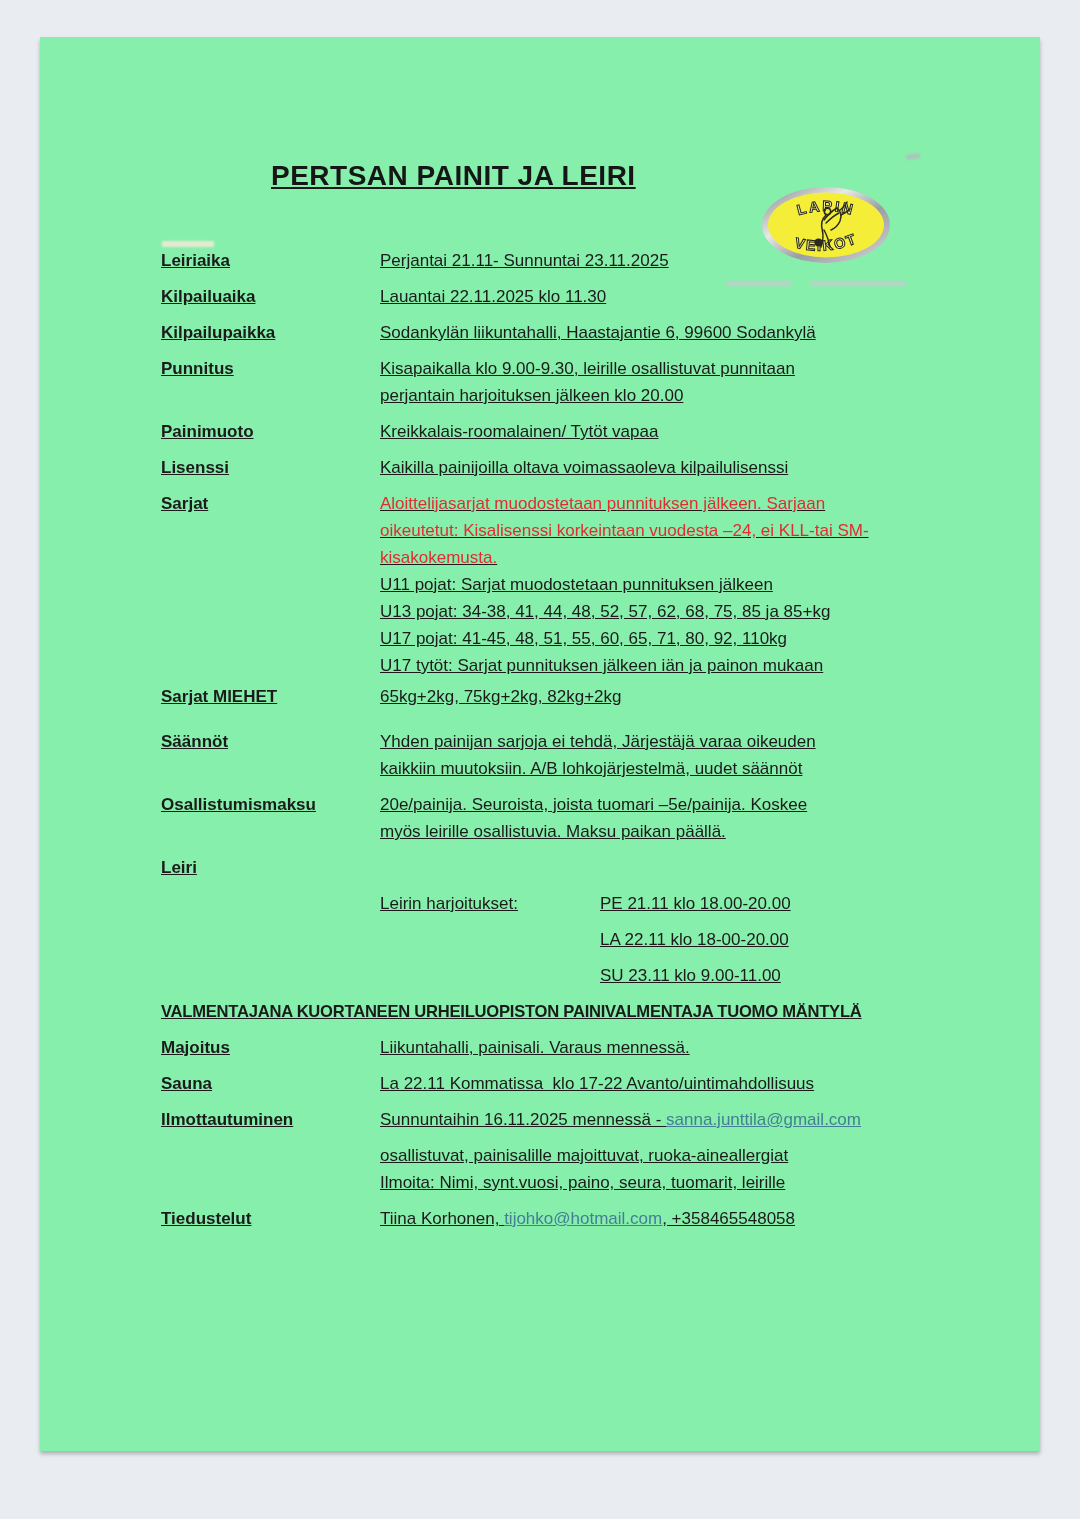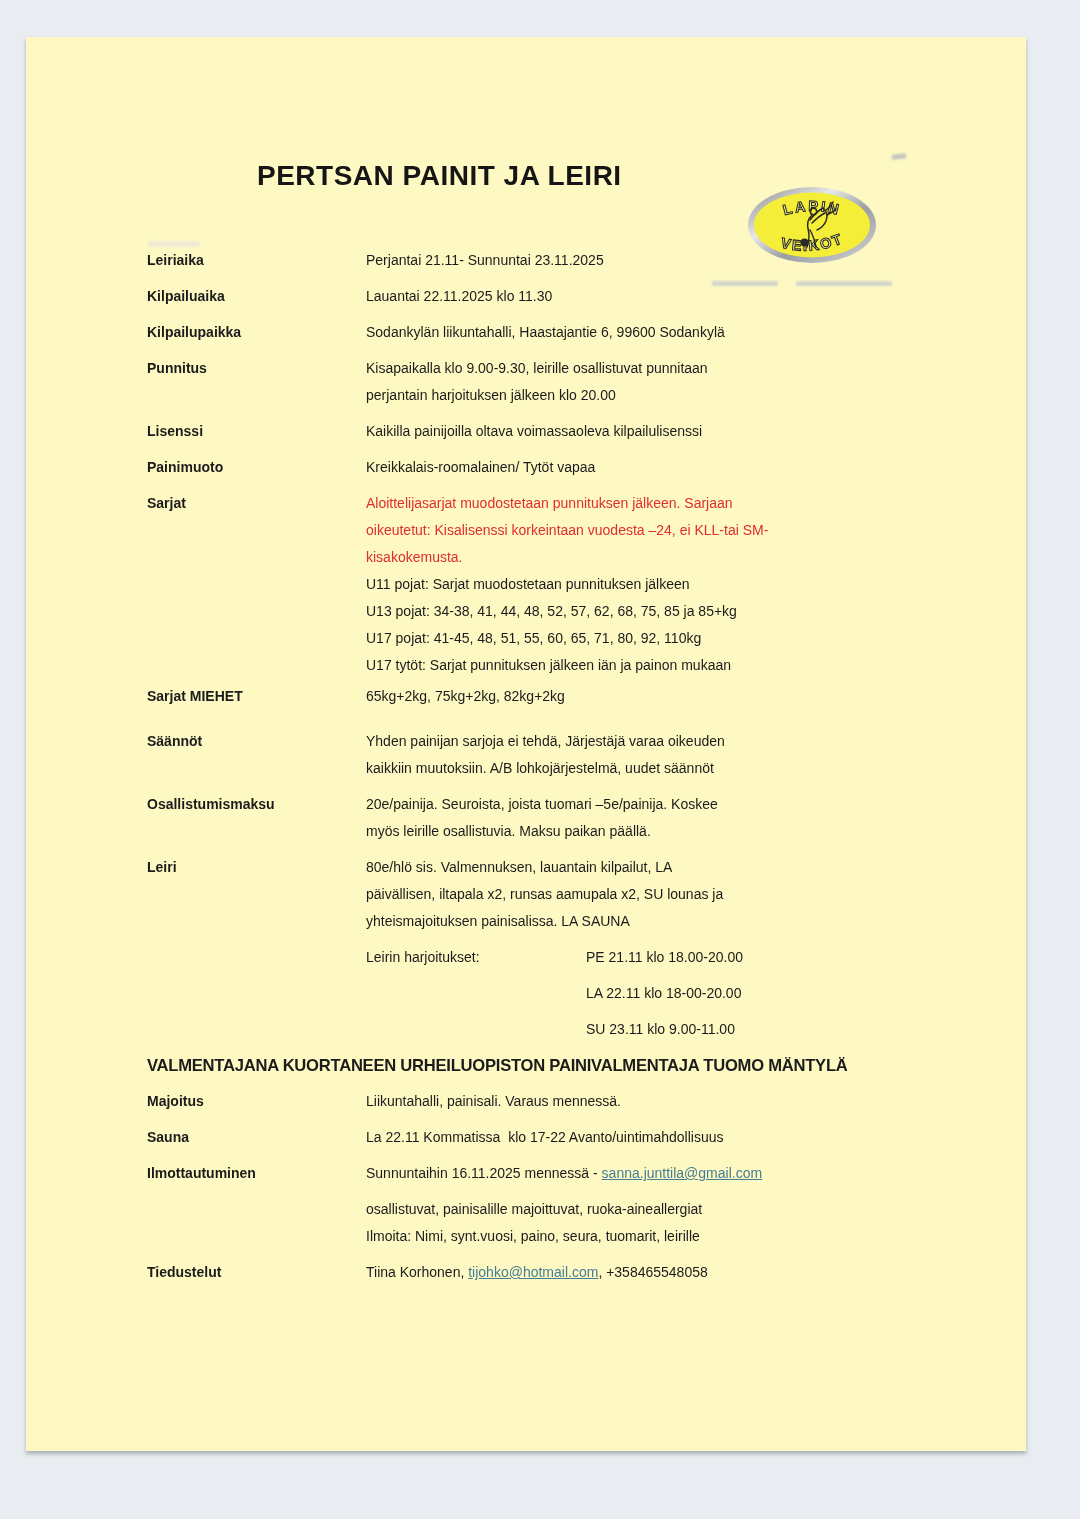--- a/index.html
+++ b/index.html
@@ -5,40 +5,41 @@
   html,body{margin:0;padding:0;}
   body{
     width:1080px;height:1519px;
     background:#e9edf1;
     font-family:"Liberation Sans","DejaVu Sans",sans-serif;
     color:#1b1b1b;
     overflow:hidden;
   }
   .canvas{position:relative;width:1080px;height:1519px;}
   .page{
-    position:absolute;left:26px;top:37px;
+    position:absolute;left:40px;top:37px;
     width:1000px;height:1414px;
-    background:#fef9c3;
+    background:#86efac;
     box-shadow:0 3px 4px rgba(120,128,136,.55);
+    text-decoration:underline;
   }
   .content{position:relative;height:100%;padding:124px 0 0 121px;box-sizing:border-box;}
   .title{
     margin:0 0 0 110px;
     font-size:28px;line-height:30px;font-weight:bold;
     letter-spacing:.5px;color:#161616;
   }
   .logo-wrap{position:absolute;left:719px;top:148px;width:134px;height:80px;}
   
   .smudge{position:absolute;left:866px;top:117px;width:14px;height:5px;background:#b6babd;transform:rotate(-6deg);filter:blur(1px);opacity:.8;}
   .streak{position:absolute;height:5px;background:#c7cbcf;filter:blur(1.2px);opacity:.75;}
   .streak.s1{left:686px;top:244px;width:66px;}
   .streak.s2{left:770px;top:244px;width:96px;}
   .streak.s3{left:122px;top:204px;width:52px;height:6px;background:#efe9d6;opacity:.9;}
   .rows{margin-top:56px;}
-  .row{display:flex;margin-bottom:9px;font-size:14px;line-height:27px;}
+  .row{display:flex;margin-bottom:9px;font-size:17px;line-height:27px;}
   .row-label{flex:0 0 219px;font-weight:bold;white-space:pre;}
   .row-value{flex:1 1 auto;}
   .vline{white-space:pre;}
   .vline.red{color:var(--red,#e02d31);}
   .vline.bold{font-weight:bold;}
   .sched-mid{flex:0 0 220px;white-space:pre;}
   .sched-text{white-space:pre;}
   .full-row{
     margin:0 0 9px -0px;
     font-size:16.6px;line-height:27px;font-weight:bold;letter-spacing:-.25px;white-space:pre;
@@ -113,29 +114,29 @@
             </div>
           </div>
           <div class="row">
             <div class="row-label">Punnitus</div>
             <div class="row-value">
               <div class="vline">Kisapaikalla klo 9.00-9.30, leirille osallistuvat punnitaan</div>
               <div class="vline">perjantain harjoituksen jälkeen klo 20.00</div>
             </div>
           </div>
           <div class="row">
+            <div class="row-label">Painimuoto</div>
+            <div class="row-value">
+              <div class="vline">Kreikkalais-roomalainen/ Tytöt vapaa</div>
+            </div>
+          </div>
+          <div class="row">
             <div class="row-label">Lisenssi</div>
             <div class="row-value">
               <div class="vline">Kaikilla painijoilla oltava voimassaoleva kilpailulisenssi</div>
-            </div>
-          </div>
-          <div class="row">
-            <div class="row-label">Painimuoto</div>
-            <div class="row-value">
-              <div class="vline">Kreikkalais-roomalainen/ Tytöt vapaa</div>
             </div>
           </div>
           <div class="row" style="margin-bottom: 4px;">
             <div class="row-label">Sarjat</div>
             <div class="row-value">
               <div class="vline red">Aloittelijasarjat muodostetaan punnituksen jälkeen. Sarjaan</div>
               <div class="vline red">oikeutetut: Kisalisenssi korkeintaan vuodesta –24, ei KLL-tai SM-</div>
               <div class="vline red">kisakokemusta.</div>
               <div class="vline">U11 pojat: Sarjat muodostetaan punnituksen jälkeen</div>
               <div class="vline">U13 pojat: 34-38, 41, 44, 48, 52, 57, 62, 68, 75, 85 ja 85+kg</div>
@@ -161,25 +162,20 @@
           </div>
           <div class="row">
             <div class="row-label">Osallistumismaksu</div>
             <div class="row-value">
               <div class="vline">20e/painija. Seuroista, joista tuomari –5e/painija. Koskee</div>
               <div class="vline">myös leirille osallistuvia. Maksu paikan päällä.</div>
             </div>
           </div>
           <div class="row">
             <div class="row-label">Leiri</div>
-            <div class="row-value">
-              <div class="vline">80e/hlö sis. Valmennuksen, lauantain kilpailut, LA</div>
-              <div class="vline">päivällisen, iltapala x2, runsas aamupala x2, SU lounas ja</div>
-              <div class="vline">yhteismajoituksen painisalissa. LA SAUNA</div>
-            </div>
           </div>
           <div class="row">
             <div class="row-label"></div>
             <div class="sched-mid">Leirin harjoitukset:</div>
             <div class="sched-text">PE 21.11 klo 18.00-20.00</div>
           </div>
           <div class="row">
             <div class="row-label"></div>
             <div class="sched-mid"></div>
             <div class="sched-text">LA 22.11 klo 18-00-20.00</div>

